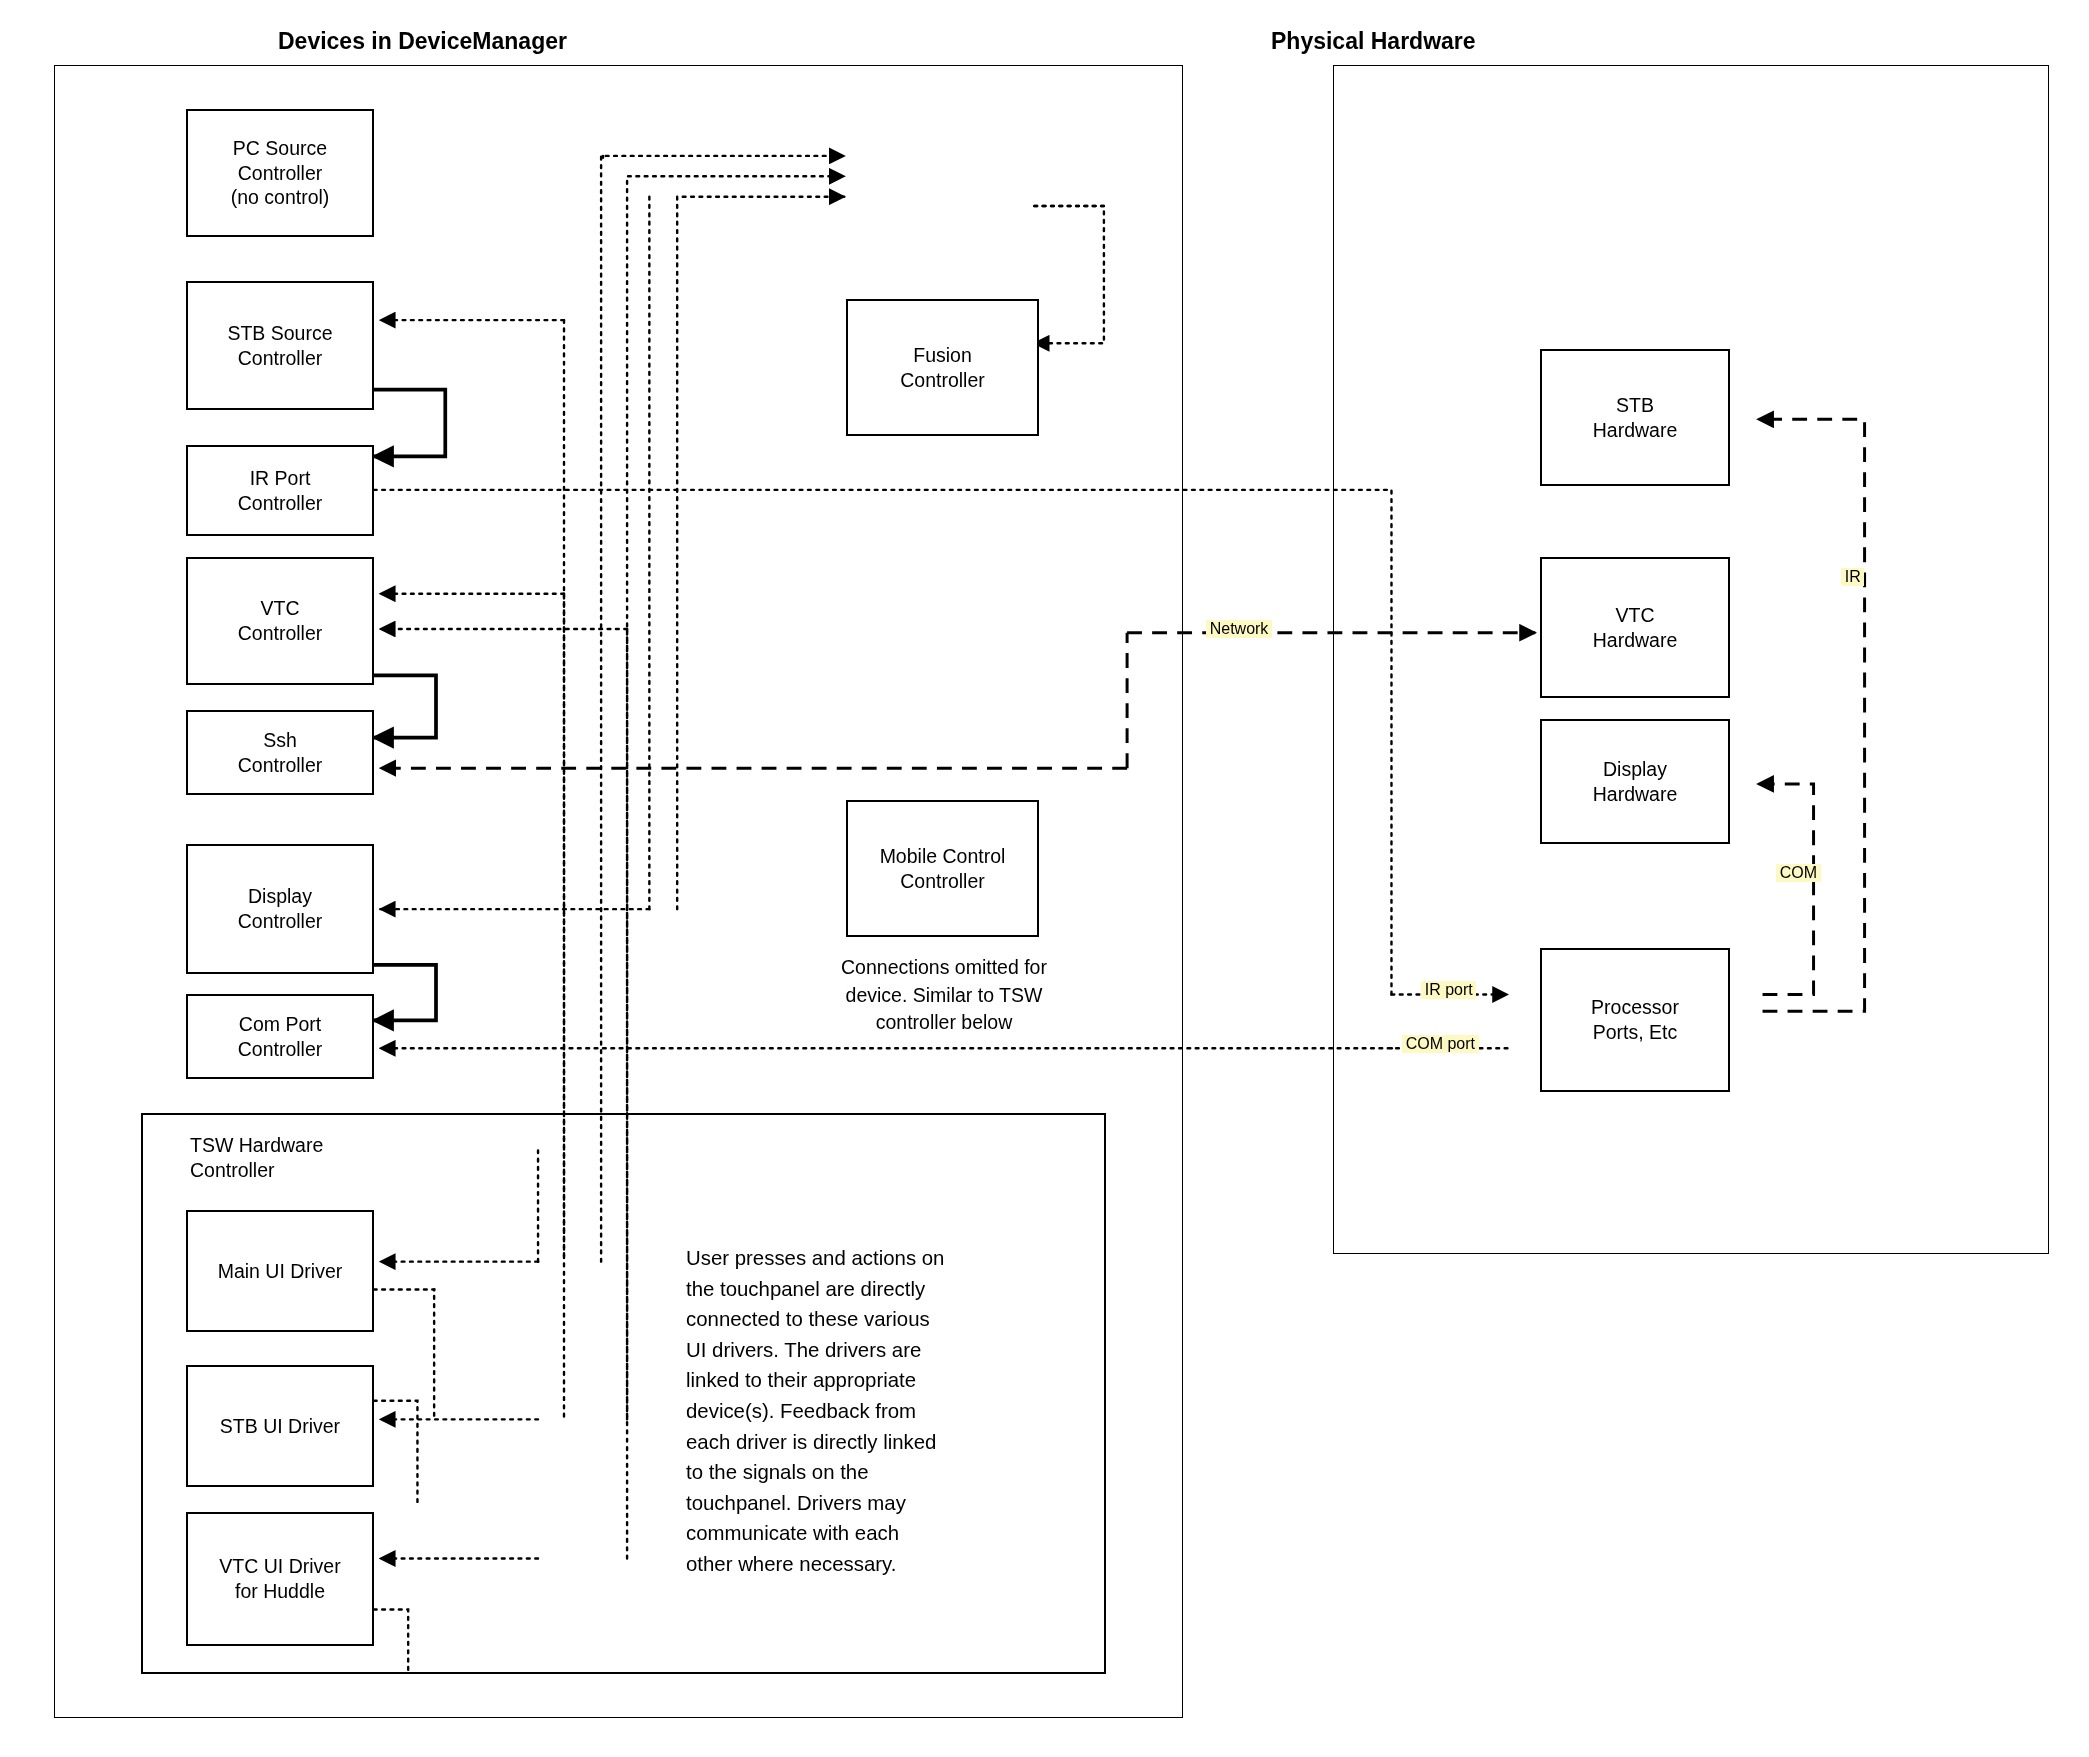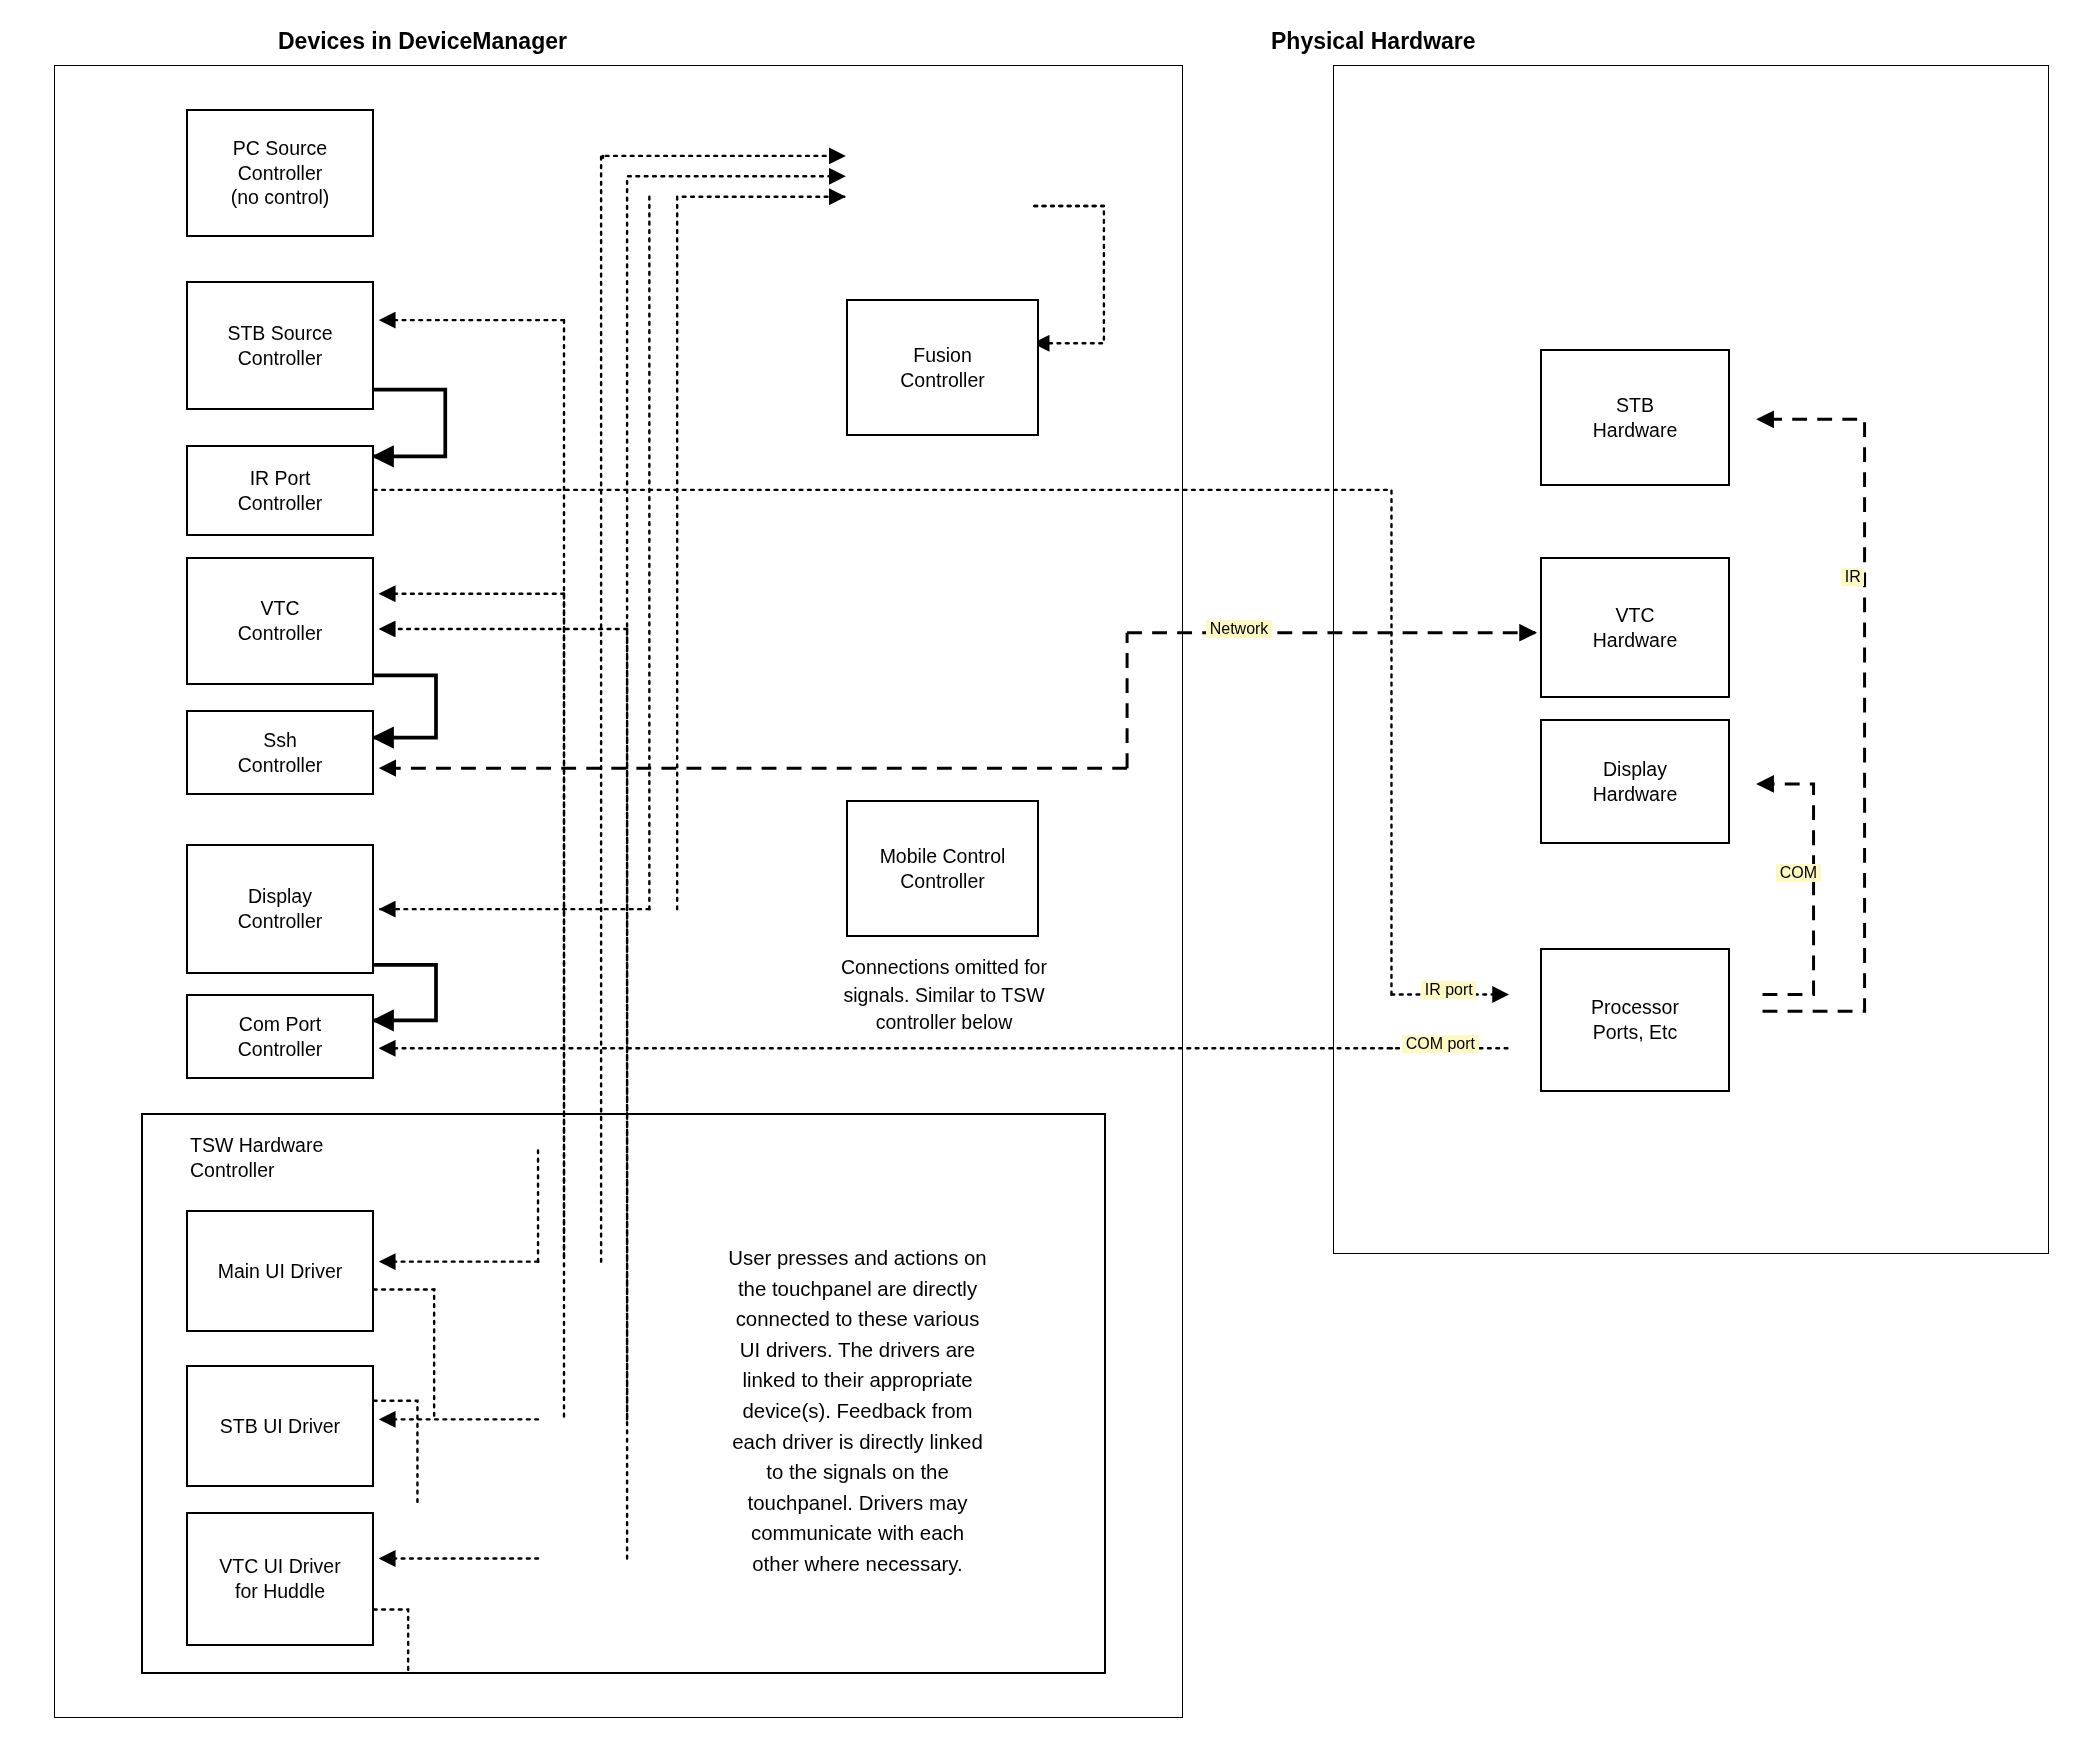--- a/index.html
+++ b/index.html
@@ -62,21 +62,21 @@
     font-size: 19.5px;
     line-height: 1.42;
     text-align: center;
     color: #000;
     white-space: pre-line;
   }
   .note-left {
     position: absolute;
     font-size: 20.4px;
     line-height: 1.5;
-    text-align: center;
+    text-align: left;
     color: #000;
     white-space: pre-line;
   }
   .edgelabel {
     position: absolute;
     font-size: 16px;
     color: #000;
     background: #fef9c3;
     padding: 0 3.7px;
     white-space: nowrap;
@@ -206,21 +206,21 @@
 Controller</div>
 
 
   <div class="box" style="left:846px; top:299px; width:193px; height:137px;">Fusion
 Controller</div>
 
   <div class="box" style="left:846px; top:800px; width:193px; height:137px;">Mobile Control
 Controller</div>
 
   <div class="note" style="left:800px; top:954px; width:288px;">Connections omitted for
-signals. Similar to TSW
+device. Similar to TSW
 controller below</div>
 
   <div class="grpbox" style="left:141px; top:1113px; width:965px; height:561px;"></div>
   <div class="grplabel" style="left:174px; top:1133px; width:241px;margin-left:16px;">TSW Hardware
 Controller</div>
 
   <div class="box" style="left:186px; top:1210px; width:188px; height:122px;">Main UI Driver</div>
   <div class="box" style="left:186px; top:1365px; width:188px; height:122px;">STB UI Driver</div>
   <div class="box" style="left:186px; top:1512px; width:188px; height:134px;">VTC UI Driver
 for Huddle</div>

